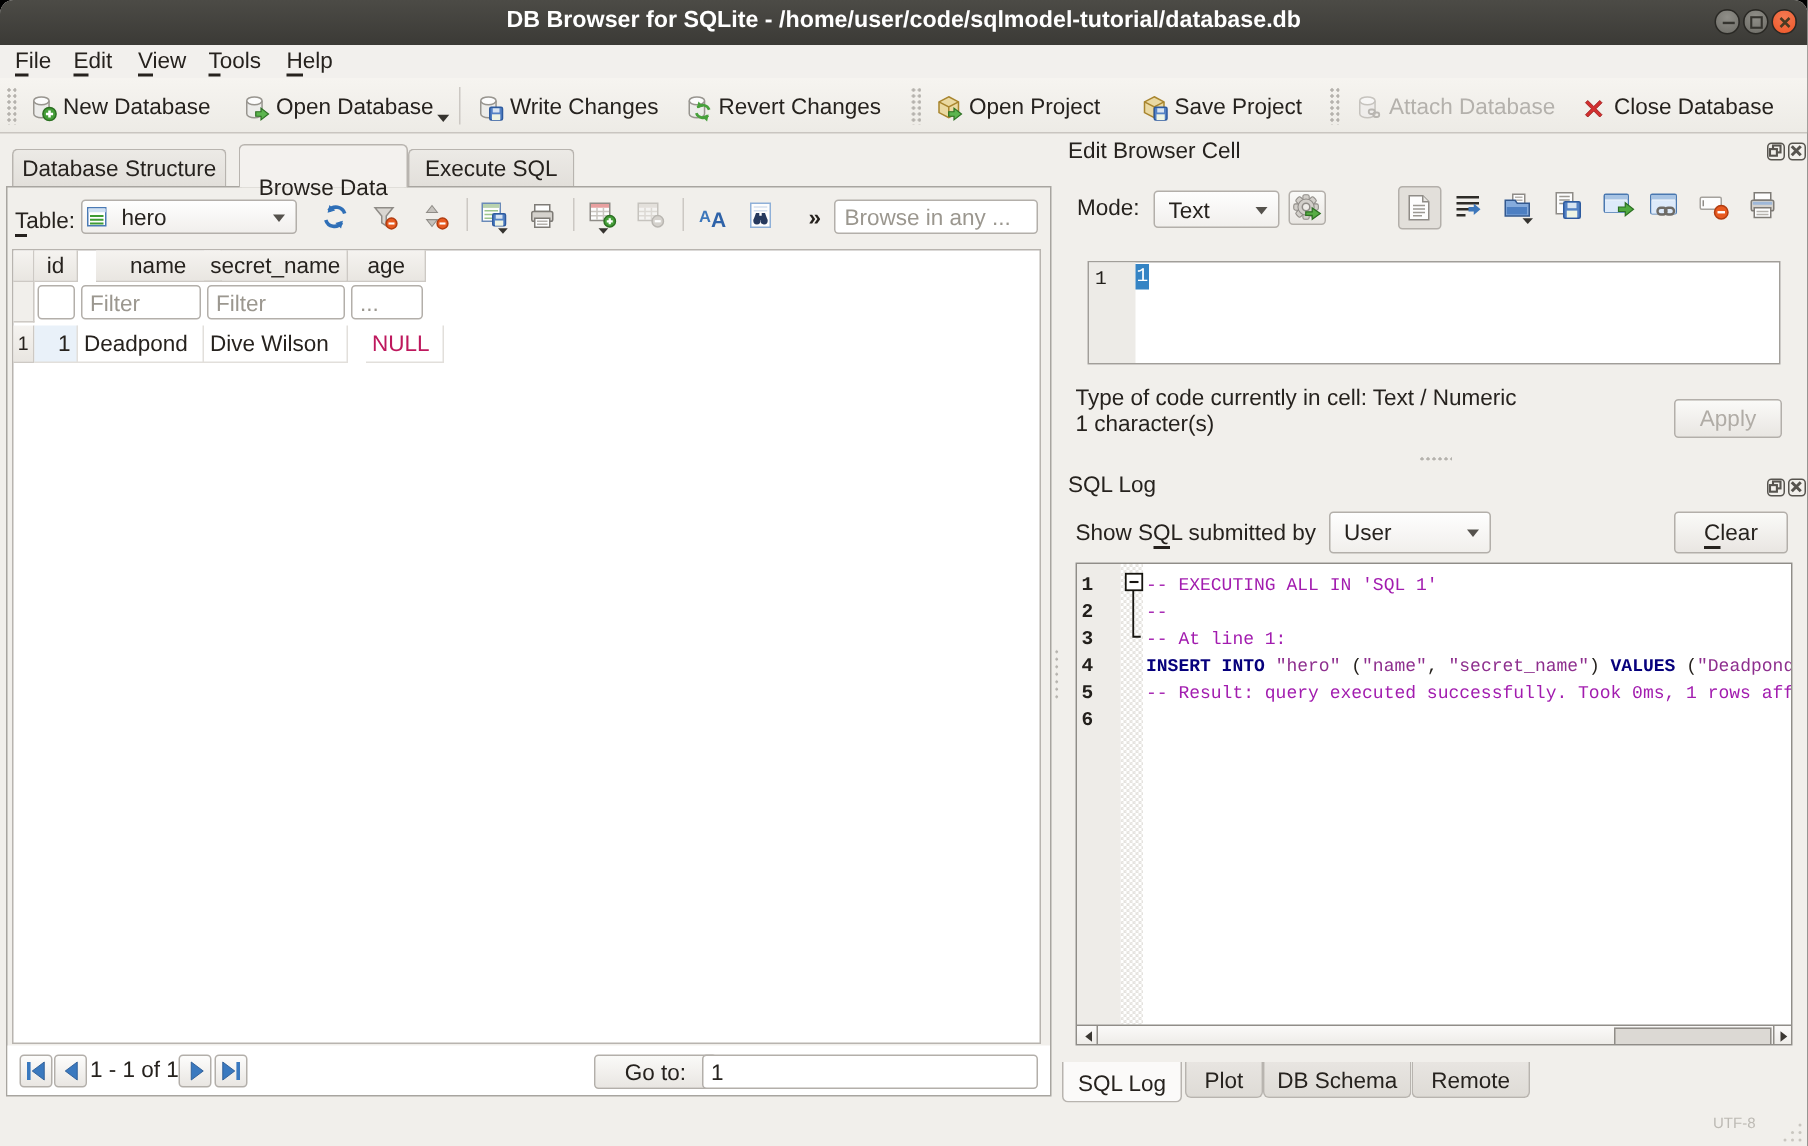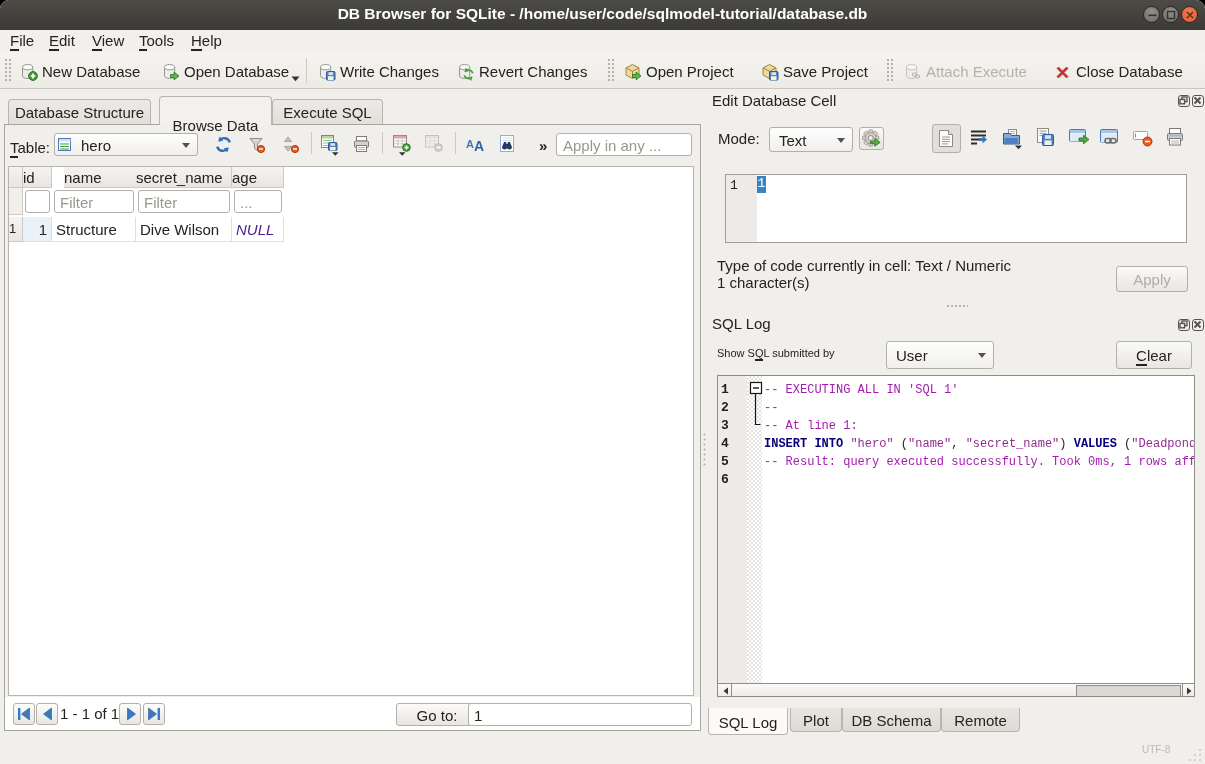--- a/index.html
+++ b/index.html
@@ -19,21 +19,21 @@
 .tsep{position:absolute;top:6px;width:1px;height:25px;background:#ccc8c3}
 .tab{position:absolute;border:1px solid #b8b4af;border-bottom:none;border-radius:4px 4px 0 0;background:linear-gradient(#eceae6,#e2dfda);text-align:center;font-size:15px}
 .tab.active{background:#f3f1ee;z-index:3}
 .lpage{position:absolute;left:4px;top:124px;width:697px;height:607px;border:1px solid #a8a5a0;background:#f1efeb}
 .combo{position:absolute;border:1px solid #b3afaa;border-radius:3px;background:linear-gradient(#fefefe,#f1efec)}
 .combo .arr{position:absolute;right:7px;top:50%;margin-top:-2px;width:0;height:0;border-left:4px solid transparent;border-right:4px solid transparent;border-top:5px solid #55524d}
 .input{position:absolute;border:1px solid #b3afaa;border-radius:3px;background:#fff}
 .ph{color:#9b978f}
 .btn{position:absolute;border:1px solid #b3afaa;border-radius:3px;background:linear-gradient(#fafaf8,#e9e6e2);text-align:center}
 .grid{position:absolute;left:8px;top:166px;width:686px;height:530px;border:1px solid #b8b4af;background:#fff}
-.gh{position:absolute;background:linear-gradient(#f5f3f0,#e9e6e1);border-right:1px solid #cdc9c4;border-bottom:1px solid #cdc9c4;font-size:15px}
+.gh{position:absolute;background:linear-gradient(#f5f3f0,#e9e6e1);border-right:1px solid #cdc9c4;border-bottom:1px solid #cdc9c4;text-align:center;font-size:15px}
 .gc{position:absolute;border-right:1px solid #e2dfdb;border-bottom:1px solid #e2dfdb;font-size:15px;padding:3px 4px;white-space:nowrap}
 .navbtn{position:absolute;width:22px;height:22px;border:1px solid #b3afaa;border-radius:3px;background:linear-gradient(#fdfdfc,#e9e6e2)}
 .dockt{position:absolute;font-size:15px}
 .dkicon{position:absolute;width:12px;height:12px;border:1.6px solid #57544f;border-radius:3px;background:#f2f0ec}
 .code{font-family:"Liberation Mono",monospace;font-size:12px;white-space:pre}
 .cgreen{color:#a21caf}
 .cnavy{color:#06007c;font-weight:bold}
 .cpurp{color:#8e2f8e}
 .btab{position:absolute;border:1px solid #b8b4af;border-top:none;border-radius:0 0 4px 4px;background:linear-gradient(#e8e5e1,#dedbd6);text-align:center;font-size:15px}
 .btab.active{background:#fbfaf9;z-index:3}
@@ -71,21 +71,21 @@
     <div class="handle" style="left:4px"></div>
     <div class="tbtxt" style="left:42px">New Database</div>
     <div class="tbtxt" style="left:184px">Open Database</div>
     <div class="tsep" style="left:306px"></div>
     <div class="tbtxt" style="left:340px">Write Changes</div>
     <div class="tbtxt" style="left:479px">Revert Changes</div>
     <div class="handle" style="left:607px"></div>
     <div class="tbtxt" style="left:646px">Open Project</div>
     <div class="tbtxt" style="left:783px">Save Project</div>
     <div class="handle" style="left:886px"></div>
-    <div class="tbtxt dis" style="left:926px">Attach Execute</div>
+    <div class="tbtxt dis" style="left:926px">Attach Database</div>
     <div class="tbtxt" style="left:1076px">Close Database</div>
     <svg class="i" style="left:20px;top:11px" width="18" height="18">
         <path d="M2.5 4.2 v8.6 c0 1.5 2.3 2.7 5.1 2.7 s5.1-1.2 5.1-2.7 V4.2" fill="#ececea" stroke="#98958f"></path>
         <ellipse cx="7.6" cy="4.2" rx="5.1" ry="2.6" fill="#fcfcfc" stroke="#98958f"></ellipse>
         <circle cx="13" cy="13" r="4.4" fill="#449e38" stroke="#2c7022"></circle>
         <path d="M13 10.6 v4.8 M10.6 13 h4.8" stroke="#fff" stroke-width="1.7"></path>
       </svg>
     <svg class="i" style="left:162px;top:11px" width="18" height="18">
         <path d="M2.5 4.2 v8.6 c0 1.5 2.3 2.7 5.1 2.7 s5.1-1.2 5.1-2.7 V4.2" fill="#ececea" stroke="#98958f"></path>
         <ellipse cx="7.6" cy="4.2" rx="5.1" ry="2.6" fill="#fcfcfc" stroke="#98958f"></ellipse>
@@ -201,21 +201,21 @@
       <text x="8" y="15" font-family="Liberation Sans" font-size="14" font-weight="bold" fill="#2e62a8">A</text>
     </svg>
   <svg class="i" style="left:497px;top:134px" width="19" height="19">
       <rect x="3.5" y="1.5" width="13" height="16" fill="#fdfdfd" stroke="#8fb0d8"></rect>
       <path d="M5.5 4 h9 M5.5 6.5 h9" stroke="#d5e0ee"></path>
       <path d="M7 8 h2.2 v1.8 h1.6 V8 H13 l1.2 3.4 v3.2 h-3.6 v-2 h-1.2 v2 H5.8 v-3.2 z" fill="#26395e"></path>
       <circle cx="7.6" cy="13.2" r="2.4" fill="#26395e"></circle>
       <circle cx="12.4" cy="13.2" r="2.4" fill="#26395e"></circle>
     </svg>
   <div class="input" style="left:556px;top:133px;width:136px;height:23px">
-      <span class="ph" style="position:absolute;left:6px;top:3px;font-size:15px">Apply in any ...</span>
+      <span class="ph" style="position:absolute;left:6px;top:3px;font-size:15px">Browse in any ...</span>
     </div>
   <div class="abs" style="left:539px;top:137px;font-weight:bold;font-size:15px">»</div>
 
   <div class="grid"></div>
   <div class="gh" style="left:9px;top:167px;width:14px;height:21px"></div>
   <div class="gh" style="left:23px;top:167px;width:29px;height:21px;padding-top:2px">id</div>
   <div class="gh" style="left:64px;top:167px;width:84px;height:21px;padding-top:2px">name</div>
   <div class="gh" style="left:136px;top:167px;width:96px;height:21px;padding-top:2px">secret_name</div>
   <div class="gh" style="left:232px;top:167px;width:52px;height:21px;padding-top:2px">age</div>
   <div class="gc" style="left:9px;top:188px;width:14px;height:27px;background:#f1efeb;border-color:#cdc9c4"></div>
@@ -224,23 +224,23 @@
       <span class="ph" style="position:absolute;left:5px;top:3px;font-size:15px">Filter</span>
     </div>
   <div class="input" style="left:138px;top:190px;width:92px;height:23px">
       <span class="ph" style="position:absolute;left:5px;top:3px;font-size:15px">Filter</span>
     </div>
   <div class="input" style="left:234px;top:190px;width:48px;height:23px">
       <span class="ph" style="position:absolute;left:5px;top:3px;font-size:15px">...</span>
     </div>
   <div class="gh" style="left:9px;top:217px;width:14px;height:25px;padding-top:4px;font-size:13px">1</div>
   <div class="gc" style="left:23px;top:217px;width:29px;height:25px;background:#e9f1f9;text-align:right;padding-top:4px">1</div>
-  <div class="gc" style="left:52px;top:217px;width:84px;height:25px;padding-top:4px">Structure</div>
+  <div class="gc" style="left:52px;top:217px;width:84px;height:25px;padding-top:4px">Deadpond</div>
   <div class="gc" style="left:136px;top:217px;width:96px;height:25px;padding-top:4px">Dive Wilson</div>
-  <div class="gc" style="left:232px;top:217px;width:52px;height:25px;padding-top:4px;color:#4c1d95;font-style:italic">NULL</div>
+  <div class="gc" style="left:244px;top:217px;width:52px;height:25px;padding-top:4px;color:#be185d;">NULL</div>
 
   <div class="abs" style="left:5px;top:697px;width:695px;height:33px;background:#fff"></div>
   <div class="navbtn" style="left:13px;top:703px"></div>
   <div class="navbtn" style="left:36px;top:703px"></div>
   <div class="abs" style="left:60px;top:705px;font-size:15px">1 - 1 of 1</div>
   <div class="navbtn" style="left:119px;top:703px"></div>
   <div class="navbtn" style="left:143px;top:703px"></div>
   <svg class="i" style="left:17px;top:707px" width="14" height="14">
       <rect x="1" y="1" width="2.4" height="12" fill="#3a79bf"></rect>
       <path d="M12.5 1 L4.5 7 l8 6 z" fill="#3a79bf" stroke="#2a5a94" stroke-width=".6"></path>
@@ -254,21 +254,21 @@
   <svg class="i" style="left:147px;top:707px" width="14" height="14">
       <path d="M1.5 1 L9.5 7 l-8 6 z" fill="#3a79bf" stroke="#2a5a94" stroke-width=".6"></path>
       <rect x="10.6" y="1" width="2.4" height="12" fill="#3a79bf"></rect>
     </svg>
   <div class="btn" style="left:396px;top:703px;width:82px;height:23px;padding-top:3px;font-size:15px">Go to:</div>
   <div class="input" style="left:468px;top:703px;width:224px;height:23px">
       <span style="position:absolute;left:5px;top:3px;font-size:15px">1</span>
     </div>
 
   <div class="abs" style="left:703px;top:432px;width:3px;height:36px;background-image:radial-gradient(circle,#b5b2ad 0.9px,transparent 1.1px);background-size:3px 5px"></div>
-  <div class="dockt" style="left:712px;top:92px">Edit Database Cell</div>
+  <div class="dockt" style="left:712px;top:92px">Edit Browser Cell</div>
   <div class="dkicon" style="left:1178px;top:95px">
       <svg class="i" style="left:0;top:0" width="9" height="9">
         <rect x="3" y="1" width="5" height="4.6" fill="none" stroke="#57544f" stroke-width="1.4"></rect>
         <rect x="1" y="3.4" width="4.6" height="4.4" fill="#f2f0ec" stroke="#57544f" stroke-width="1.4"></rect>
       </svg>
     </div>
   <div class="dkicon" style="left:1192px;top:95px">
       <svg class="i" style="left:0;top:0" width="9" height="9">
         <path d="M1.5 1.5 l6 6 M7.5 1.5 l-6 6" stroke="#57544f" stroke-width="2"></path>
       </svg>
@@ -356,21 +356,21 @@
       <svg class="i" style="left:0;top:0" width="9" height="9">
         <rect x="3" y="1" width="5" height="4.6" fill="none" stroke="#57544f" stroke-width="1.4"></rect>
         <rect x="1" y="3.4" width="4.6" height="4.4" fill="#f2f0ec" stroke="#57544f" stroke-width="1.4"></rect>
       </svg>
     </div>
   <div class="dkicon" style="left:1192px;top:319px">
       <svg class="i" style="left:0;top:0" width="9" height="9">
         <path d="M1.5 1.5 l6 6 M7.5 1.5 l-6 6" stroke="#57544f" stroke-width="2"></path>
       </svg>
     </div>
-  <div class="abs" style="left:717px;top:347px;font-size:11px">Show S<u>Q</u>L submitted by</div>
+  <div class="abs" style="left:717px;top:347px;font-size:15px">Show S<u>Q</u>L submitted by</div>
   <div class="combo" style="left:886px;top:341px;width:108px;height:28px">
     <span class="abs" style="left:9px;top:5px;font-size:15px">User</span>
       <span class="arr"></span>
   </div>
   <div class="btn" style="left:1116px;top:341px;width:76px;height:28px;padding-top:5px;font-size:15px"><u>C</u>lear</div>
 
   <div class="abs" style="left:717px;top:375px;width:478px;height:322px;border:1px solid #908d88;background:#fff;overflow:hidden">
     <div class="abs" style="left:0;top:0;width:29px;height:307px;background:#eeece8"></div>
     <div class="abs" style="left:29px;top:0;width:15px;height:307px;background-image:linear-gradient(45deg,#e5e3df 25%,transparent 25%,transparent 75%,#e5e3df 75%),linear-gradient(45deg,#e5e3df 25%,transparent 25%,transparent 75%,#e5e3df 75%);background-size:4px 4px;background-position:0 0,2px 2px"></div>
     <div class="code abs" style="left:3px;top:5px;font-weight:bold;font-size:13px;line-height:18px;color:#23201c">1

